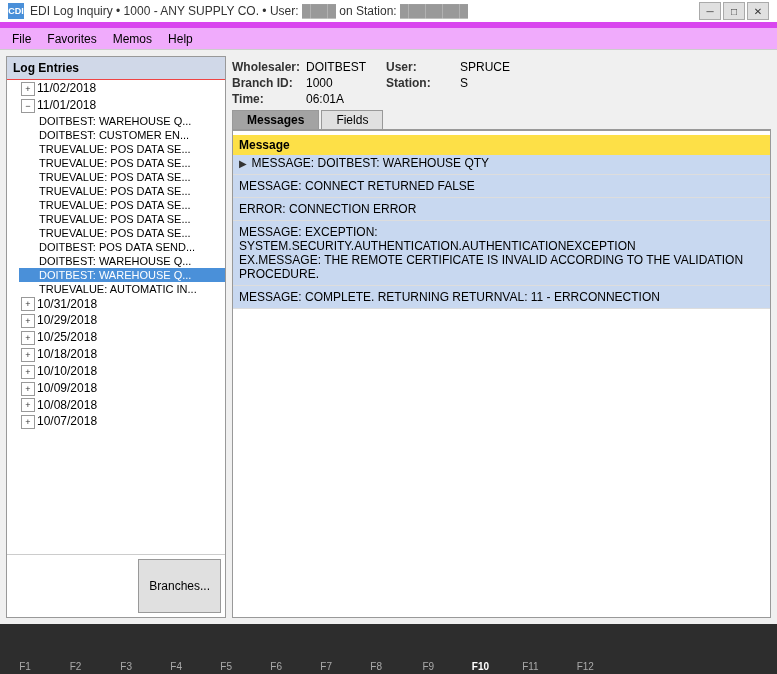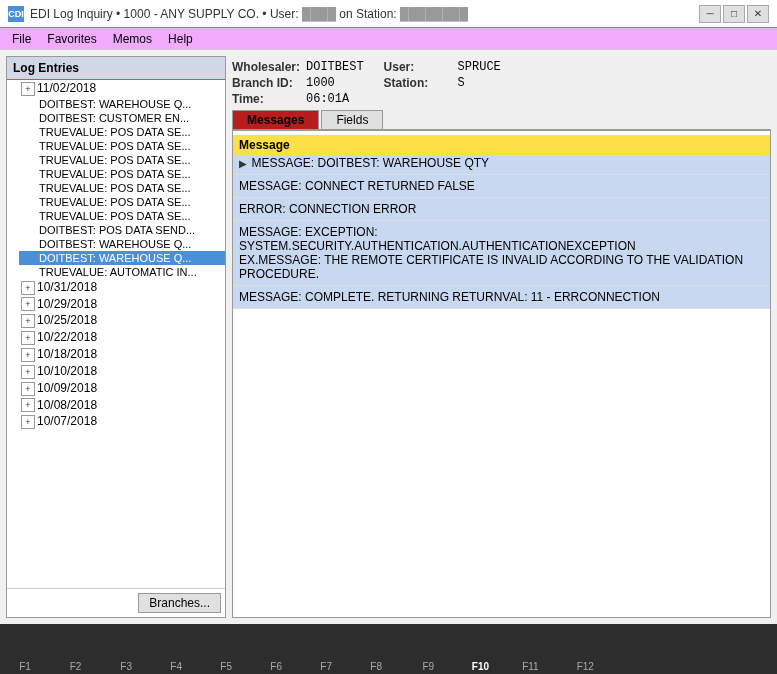--- a/index.html
+++ b/index.html
@@ -10,21 +10,21 @@
       width: 777px;
       height: 674px;
       overflow: hidden;
       display: flex;
       flex-direction: column;
     }
 
     
     .title-bar {
       background: #fff;
-      border-bottom: 1px solid #d946ef;
+      border-bottom: 6px solid #d946ef;
       display: flex;
       align-items: center;
       padding: 4px 8px;
       height: 28px;
       justify-content: space-between;
       user-select: none;
     }
     .title-bar-left {
       display: flex;
       align-items: center;
@@ -131,21 +131,21 @@
       padding-left: 20px;
       font-size: 11px;
     }
     .branches-btn-container {
       padding: 4px;
       display: flex;
       justify-content: flex-end;
       border-top: 1px solid #ccc;
     }
     .branches-btn {
-      padding: 2px 10px;
+      padding: 19px 10px;
       background: #e0e0e0;
       border: 1px solid #999;
       cursor: pointer;
       font-size: 12px;
     }
 
     
     .right-panel {
       flex: 1;
       display: flex;
@@ -168,39 +168,38 @@
       display: flex;
       gap: 4px;
     }
     .info-label {
       font-weight: bold;
       color: #333;
       min-width: 70px;
     }
     .info-value {
       color: #000;
-      font-family: Liberation Mono, monospace;
     }
 
     
     .tabs-container {
       display: flex;
       border-bottom: 1px solid #999;
     }
     .tab {
       padding: 2px 14px;
       border: 1px solid #999;
       border-bottom: none;
       background: #e0e0e0;
       cursor: pointer;
       font-size: 12px;
       margin-right: 2px;
     }
     .tab.active {
-      background: #b91c1c;
+      background: #a3a3a3;
       font-weight: bold;
     }
 
     
     .messages-table-container {
       flex: 1;
       border: 1px solid #999;
       overflow-y: auto;
       background: #fff;
     }
@@ -307,37 +306,37 @@
   <span class="menu-item">Help</span>
 </div>
 
 <div class="main-content">
 
   <div class="left-panel">
     <div class="panel-header">Log Entries</div>
     <div class="tree-container" id="tree-container">
 
     <div class="tree-node"><span class="tree-expander">+</span>11/02/2018</div>
+        <div class="tree-node"><span class="tree-expander">−</span>11/01/2018</div>
         <div class="tree-node tree-child">DOITBEST: WAREHOUSE Q...</div>
         <div class="tree-node tree-child">DOITBEST: CUSTOMER EN...</div>
         <div class="tree-node tree-child">TRUEVALUE: POS DATA SE...</div>
         <div class="tree-node tree-child">TRUEVALUE: POS DATA SE...</div>
         <div class="tree-node tree-child">TRUEVALUE: POS DATA SE...</div>
         <div class="tree-node tree-child">TRUEVALUE: POS DATA SE...</div>
         <div class="tree-node tree-child">TRUEVALUE: POS DATA SE...</div>
         <div class="tree-node tree-child">TRUEVALUE: POS DATA SE...</div>
         <div class="tree-node tree-child">TRUEVALUE: POS DATA SE...</div>
         <div class="tree-node tree-child">DOITBEST: POS DATA SEND...</div>
         <div class="tree-node tree-child">DOITBEST: WAREHOUSE Q...</div>
         <div class="tree-node selected tree-child">DOITBEST: WAREHOUSE Q...</div>
         <div class="tree-node tree-child">TRUEVALUE: AUTOMATIC IN...</div>
         <div class="tree-node"><span class="tree-expander">+</span>10/31/2018</div>
         <div class="tree-node"><span class="tree-expander">+</span>10/29/2018</div>
         <div class="tree-node"><span class="tree-expander">+</span>10/25/2018</div>
-        <div class="tree-node"><span class="tree-expander">+</span>10/22/2018</div>
         <div class="tree-node"><span class="tree-expander">+</span>10/18/2018</div>
         <div class="tree-node"><span class="tree-expander">+</span>10/10/2018</div>
         <div class="tree-node"><span class="tree-expander">+</span>10/09/2018</div>
         <div class="tree-node"><span class="tree-expander">+</span>10/08/2018</div>
         <div class="tree-node"><span class="tree-expander">+</span>10/07/2018</div>
       </div>
     <div class="branches-btn-container">
       <button class="branches-btn">Branches...</button>
     </div>
   </div>

